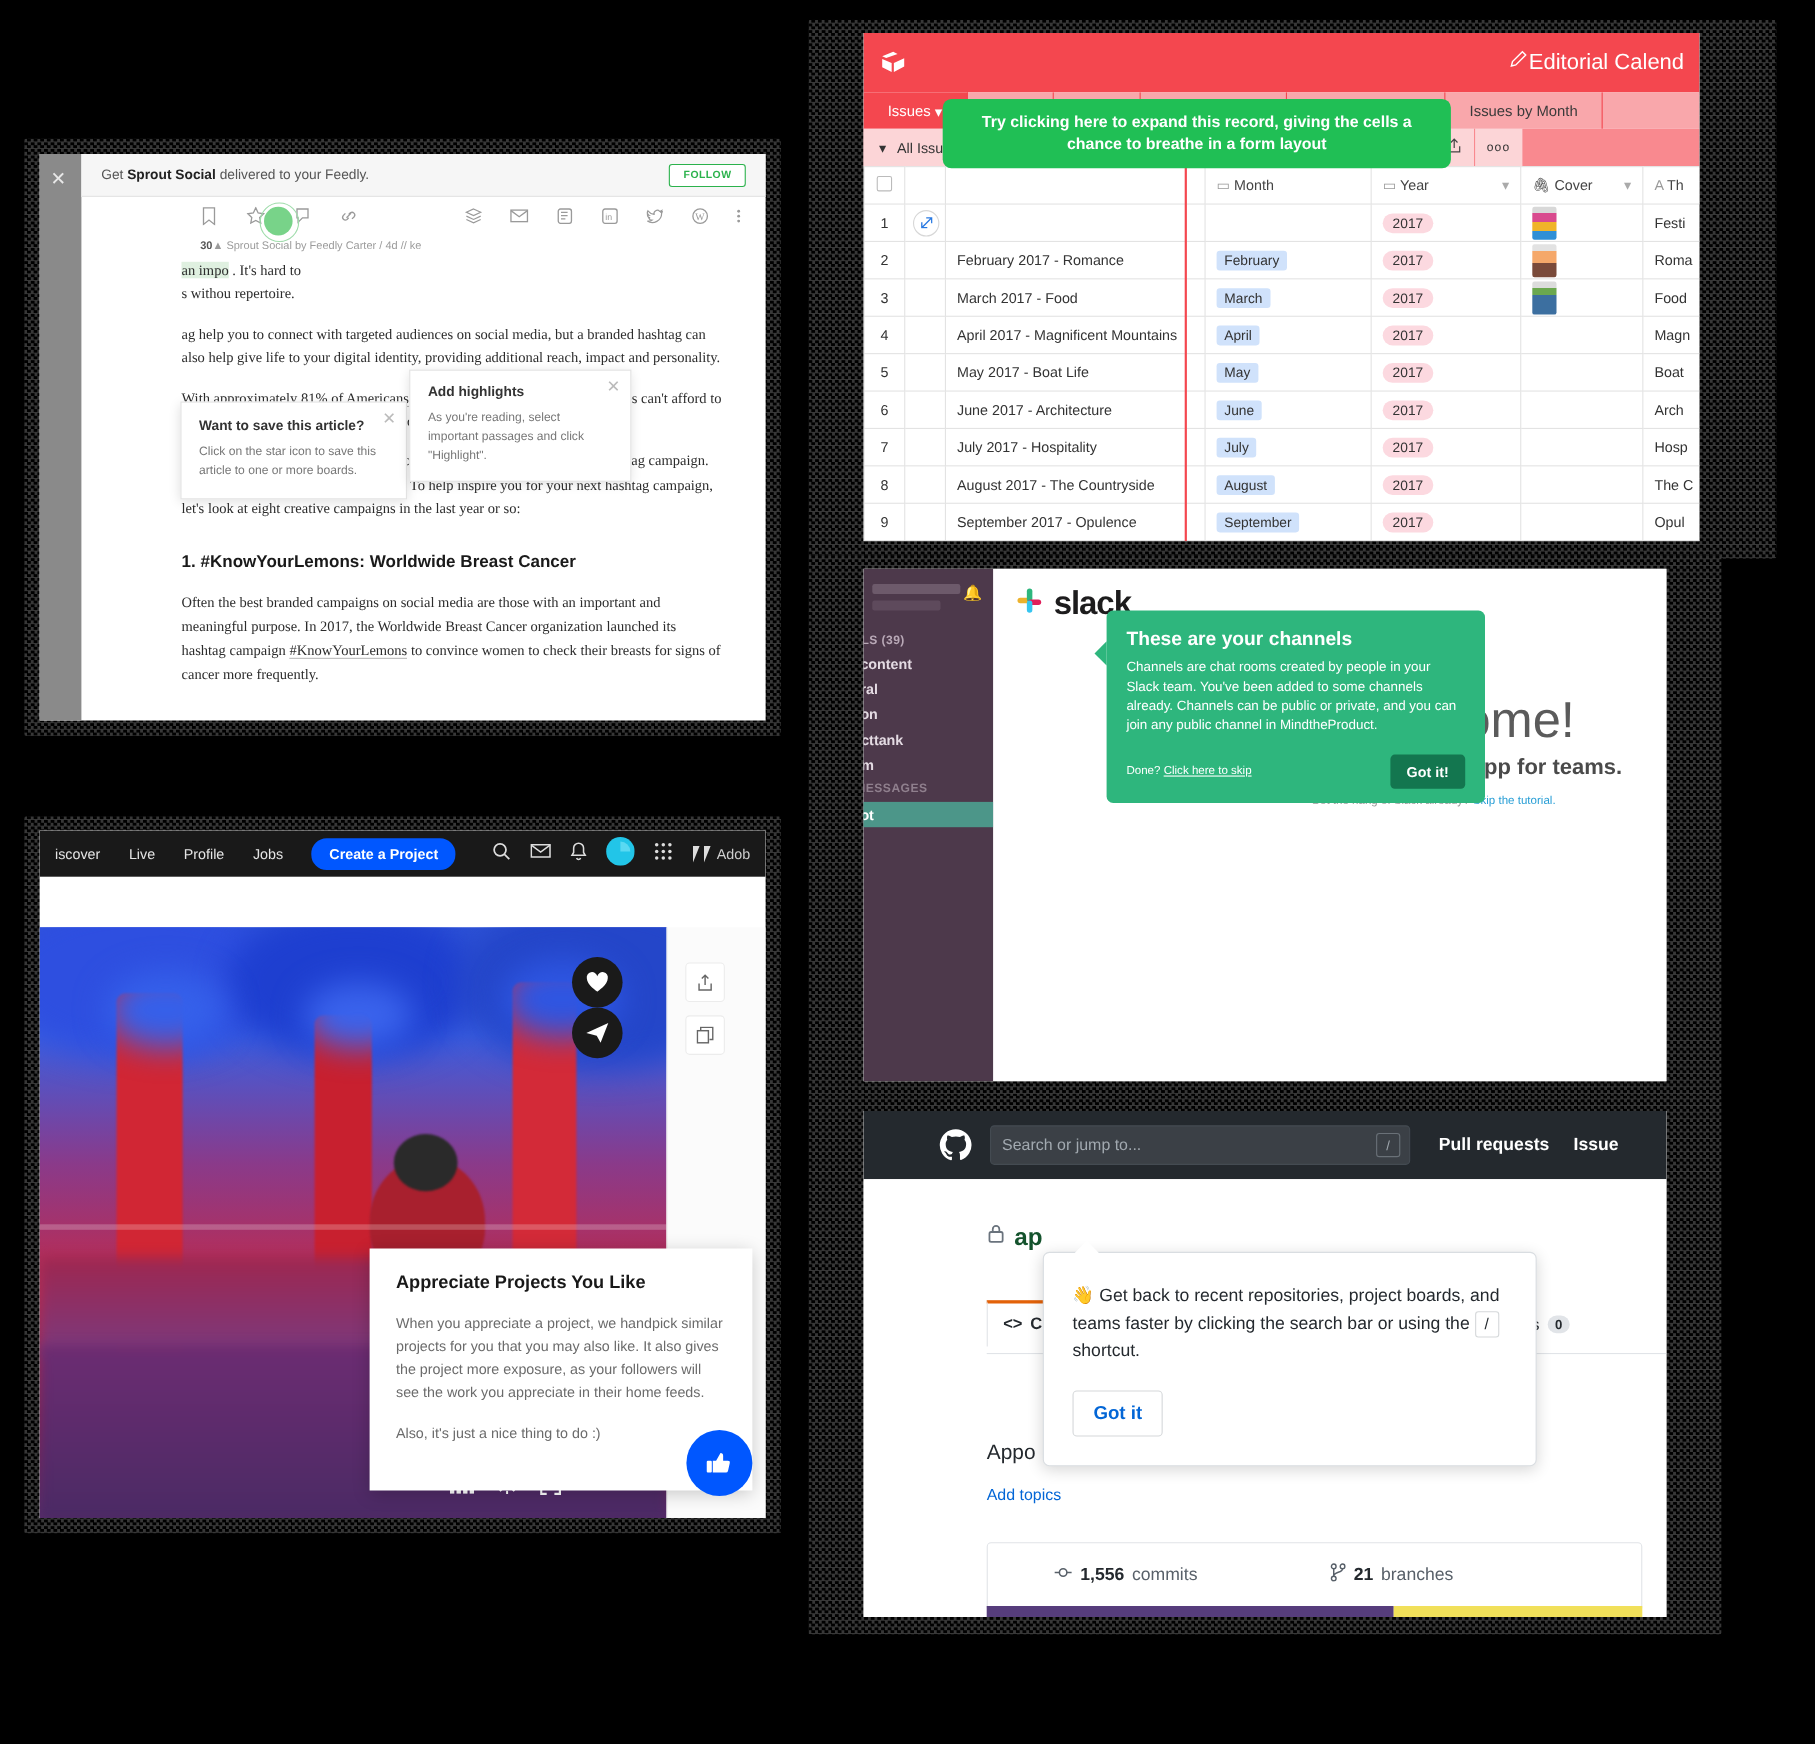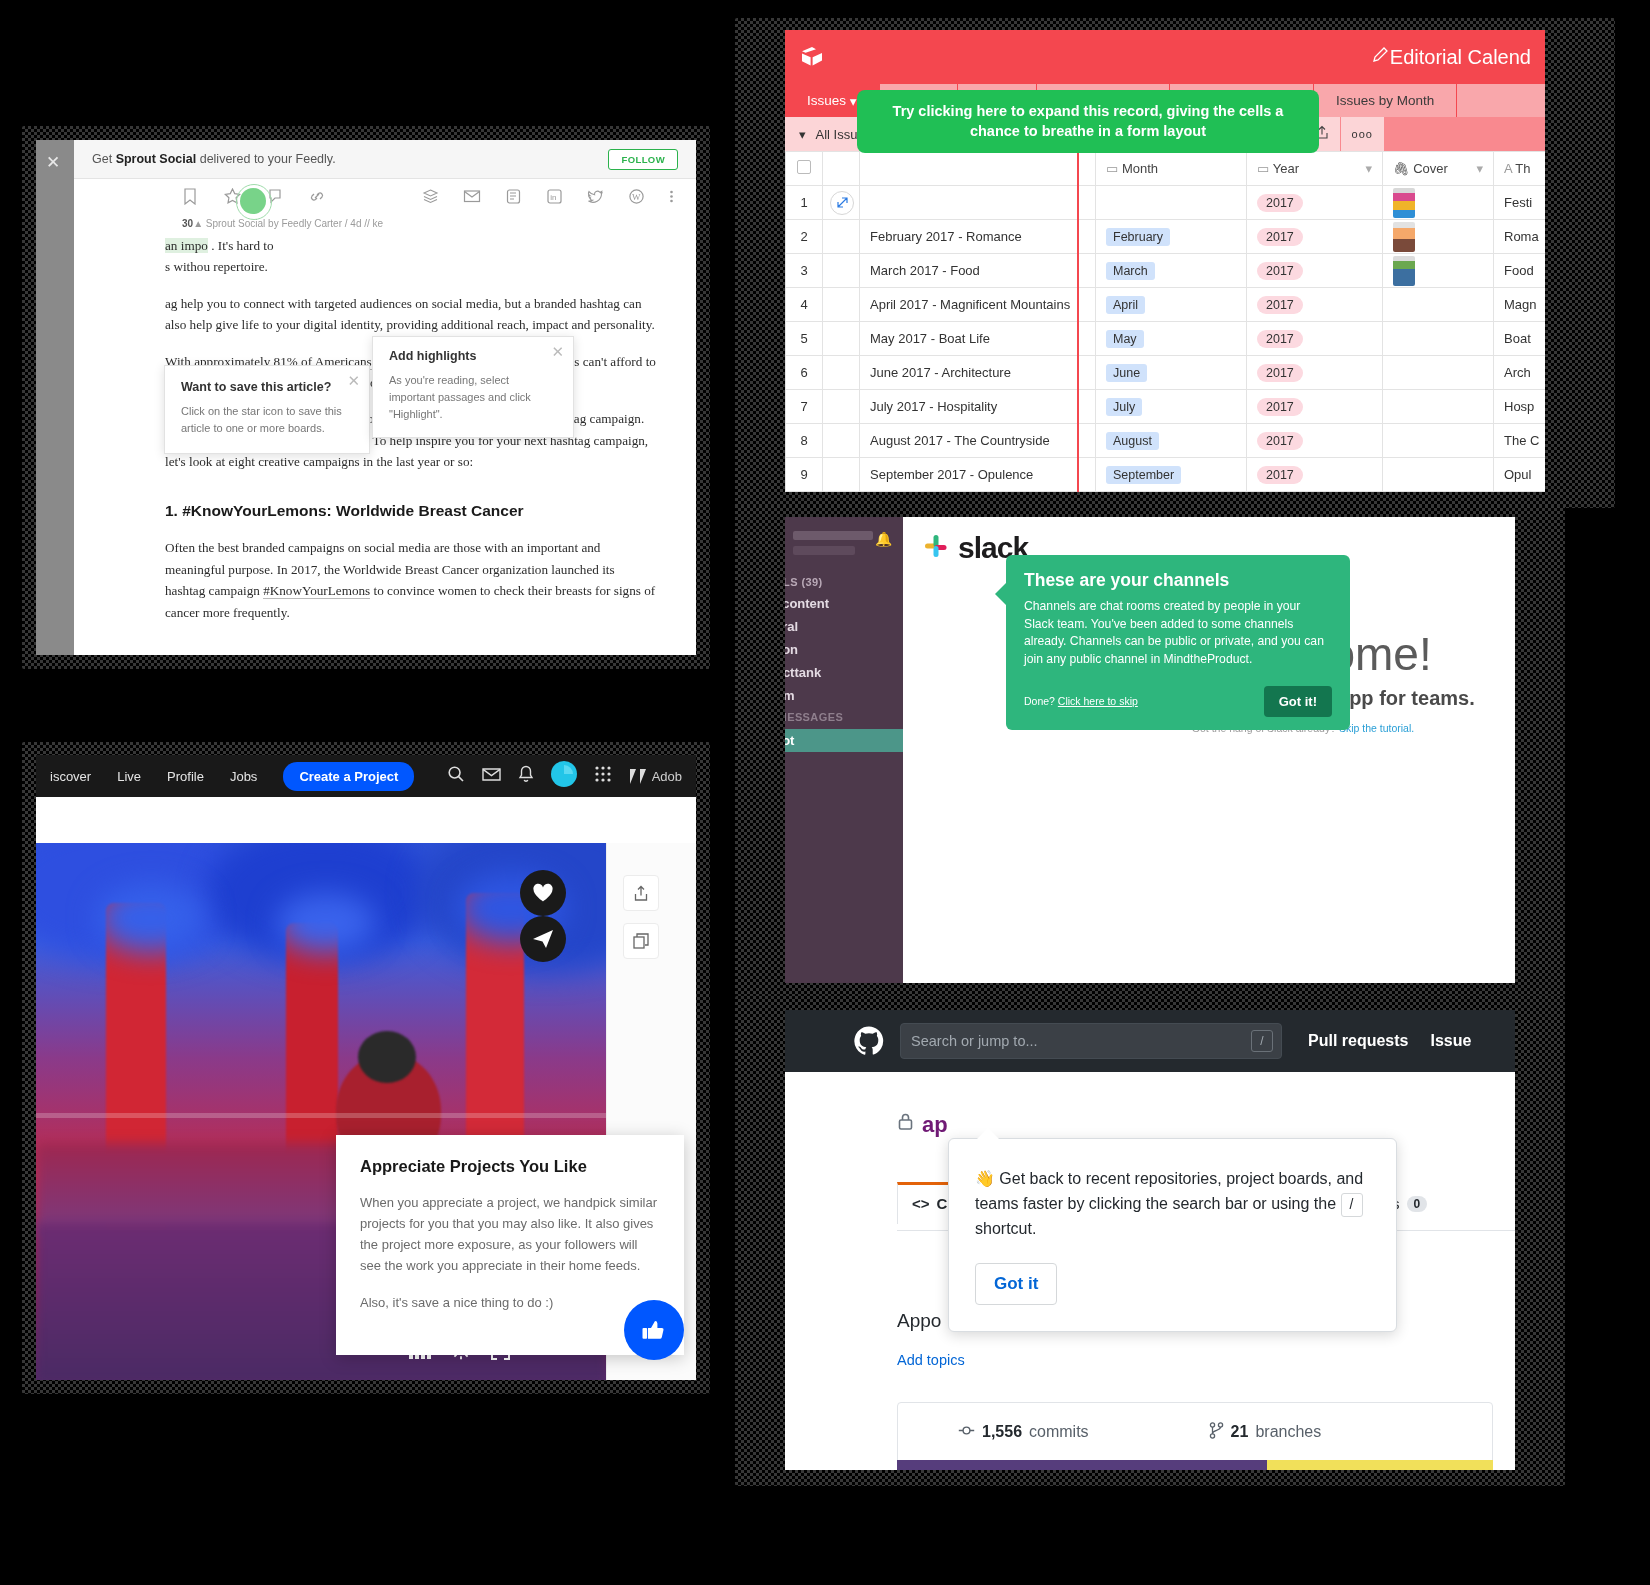--- a/index.html
+++ b/index.html
@@ -133,21 +133,21 @@
   #gh-head{height:62px;background:#24292e;display:flex;align-items:center;padding:0 0 0 115px;gap:0;}
   #gh-search{position:relative;width:360px;height:34px;background:#3b4046;
       border:1px solid #444b52;border-radius:4px;display:flex;align-items:center;padding:0 10px;}
   #gh-search .ph{color:#a2a9b0;font-size:14.5px;}
   #gh-search .slash{position:absolute;right:8px;top:6px;width:20px;height:20px;
       border:1px solid #6a7178;border-radius:3px;color:#a2a9b0;font-size:12px;
       display:flex;align-items:center;justify-content:center;}
   #gh-head .nav{display:flex;gap:22px;margin-left:26px;color:#fff;font-size:16px;font-weight:bold;}
   #gh-body{position:absolute;left:0;top:62px;right:0;bottom:0;background:#fff;}
   #gh-repo{position:absolute;left:112px;top:40px;display:flex;align-items:center;gap:8px;
-      font-size:22px;color:#701a75;font-weight:bold;}
+      font-size:22px;color:#14532d;font-weight:bold;}
   #gh-tabs{position:absolute;left:112px;top:110px;right:0;height:48px;
       border-bottom:1px solid #e1e4e8;display:flex;align-items:flex-start;gap:0;}
   #gh-tabs .tb{display:flex;align-items:center;gap:7px;font-size:15px;color:#24292e;
       padding:12px 14px;}
   #gh-tabs .tb.active{border-top:3px solid #e36209;border-left:1px solid #e1e4e8;
       border-right:1px solid #e1e4e8;background:#fff;font-weight:600;padding-top:10px;}
   #gh-tabs .cnt{background:#e1e4e8;border-radius:9px;padding:1px 7px;font-size:12px;font-weight:bold;}
   #gh-desc{position:absolute;left:112px;top:238px;font-size:19px;color:#24292e;}
   #gh-topics{position:absolute;left:112px;top:280px;font-size:14.5px;color:#0366d6;}
   #gh-stats{position:absolute;left:112px;top:330px;right:22px;border:1px solid #e1e4e8;
@@ -751,21 +751,21 @@
       <svg width="16" height="16" viewBox="0 0 16 16">
           <rect x="1" y="4" width="10" height="11" fill="none" stroke="#666" stroke-width="1.3"></rect>
           <path d="M4 4V1h11v11h-3" fill="none" stroke="#666" stroke-width="1.3"></path>
         </svg>
     </div>
   </div>
 
   <div id="bh-tip">
     <h4>Appreciate Projects You Like</h4>
     <p>When you appreciate a project, we handpick similar projects for you that you may also like. It also gives the project more exposure, as your followers will see the work you appreciate in their home feeds.</p>
-    <p>Also, it's save a nice thing to do :)</p>
+    <p>Also, it's just a nice thing to do :)</p>
   </div>
 
   <div id="bh-bluebtn">
     <svg width="30" height="30" viewBox="0 0 30 30">
         <path d="M9 13h3l4-7a2.4 2.4 0 012.4 2.4V13h4.2a1.8 1.8 0 011.8 2.2l-1.6 7a2 2 0 01-2 1.5H9z" fill="#fff"></path>
         <rect x="3.5" y="13" width="4.6" height="10.7" rx="1" fill="#fff"></rect>
       </svg>
   </div>
 </div>
 

